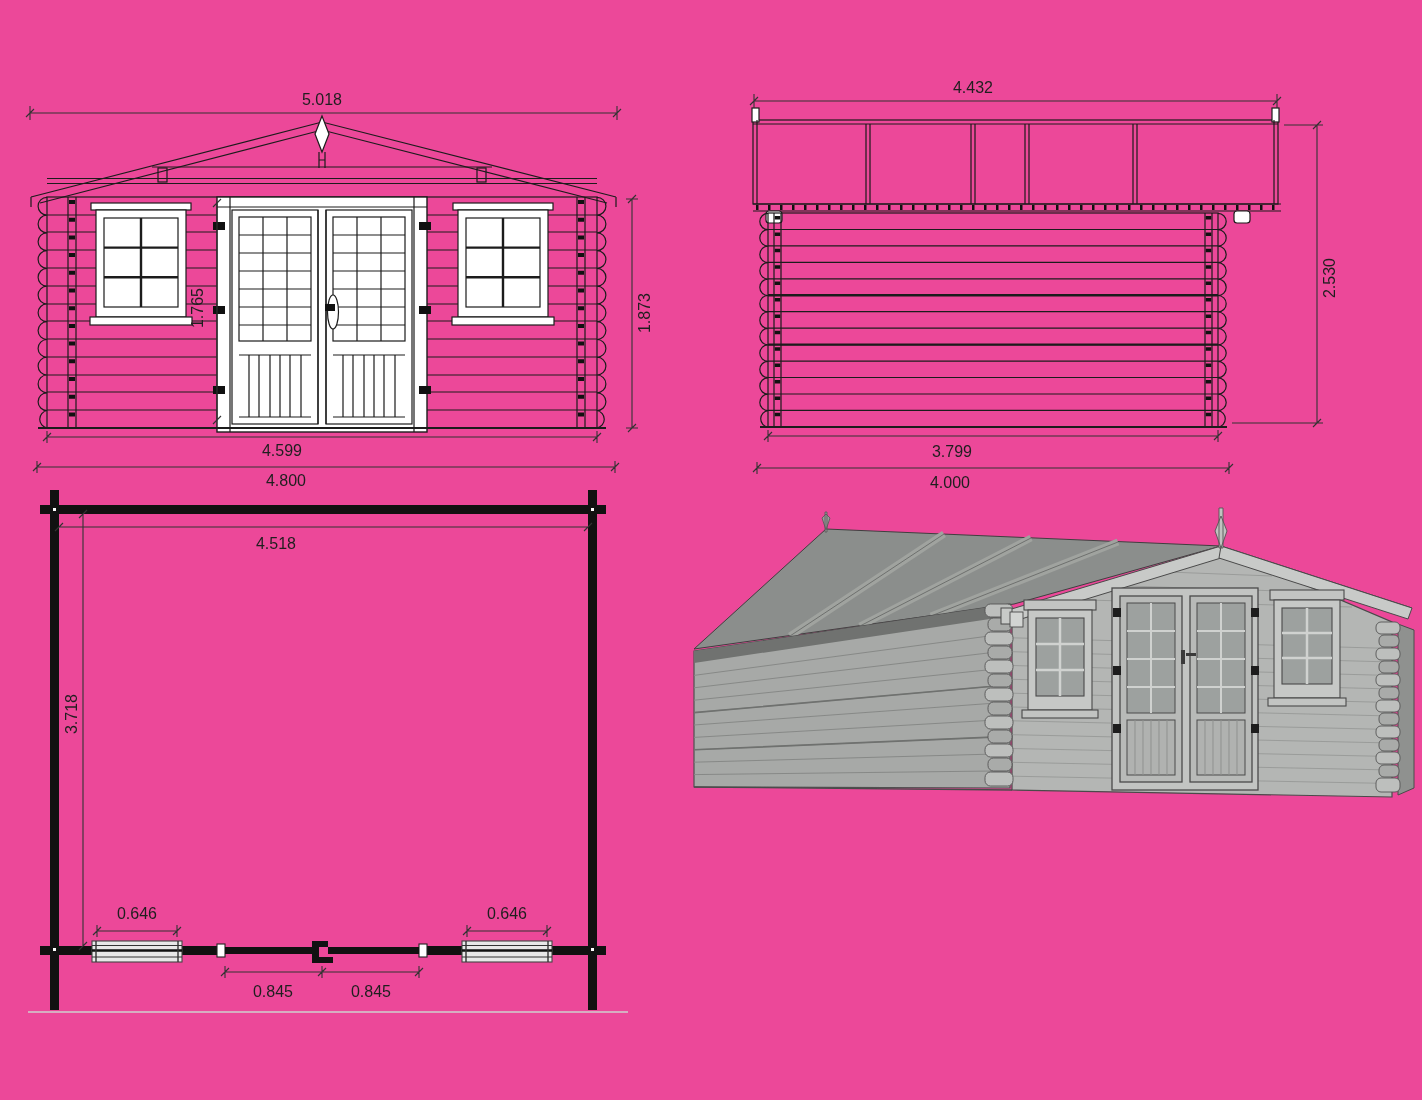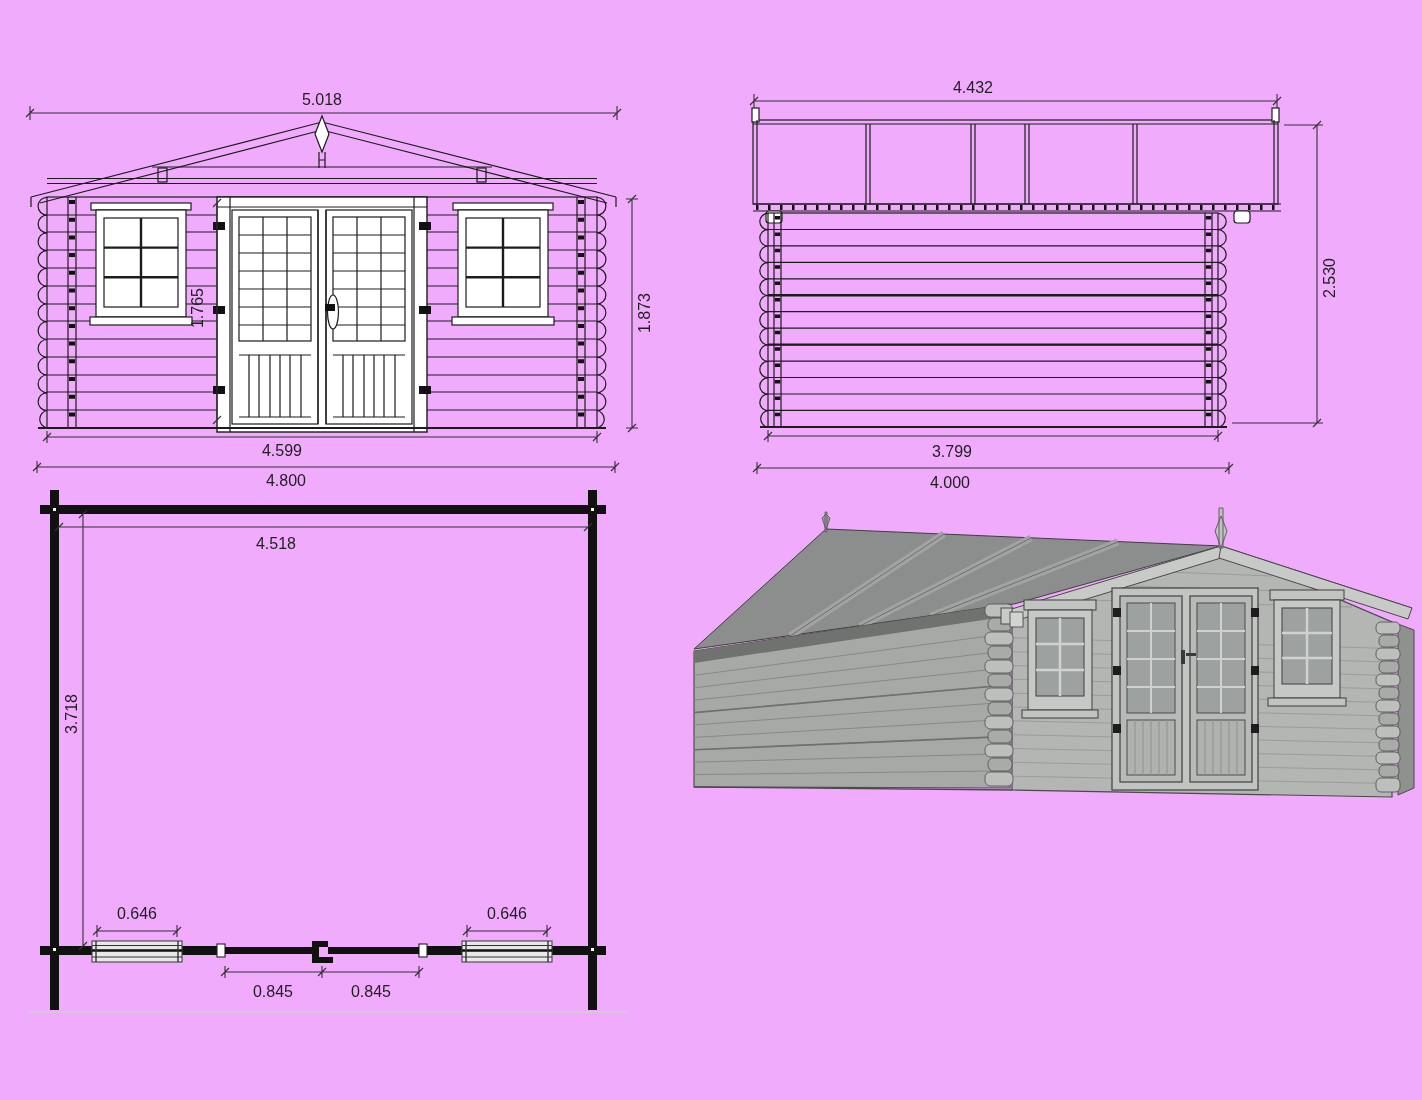--- a/index.html
+++ b/index.html
@@ -1,16 +1,16 @@
 <!DOCTYPE html>
 <html><head>
 <meta charset="utf-8">
 <style>
   html,body{margin:0;padding:0;background:#ffffff;}
-  .canvas{position:relative;width:1422px;height:1100px;background:#f0abfc;overflow:hidden;
+  .canvas{position:relative;width:1422px;height:1100px;background:#ec4899;overflow:hidden;
           font-family:"Liberation Sans", sans-serif;}
   svg{position:absolute;left:0;top:0;}
   text.dim{font-family:"Liberation Sans", sans-serif;font-size:16px;fill:#1f1f1f;}
 </style>
 </head>
 <body>
 
 <div class="canvas">
 <svg width="1422" height="1100" viewBox="0 0 1422 1100">
 

